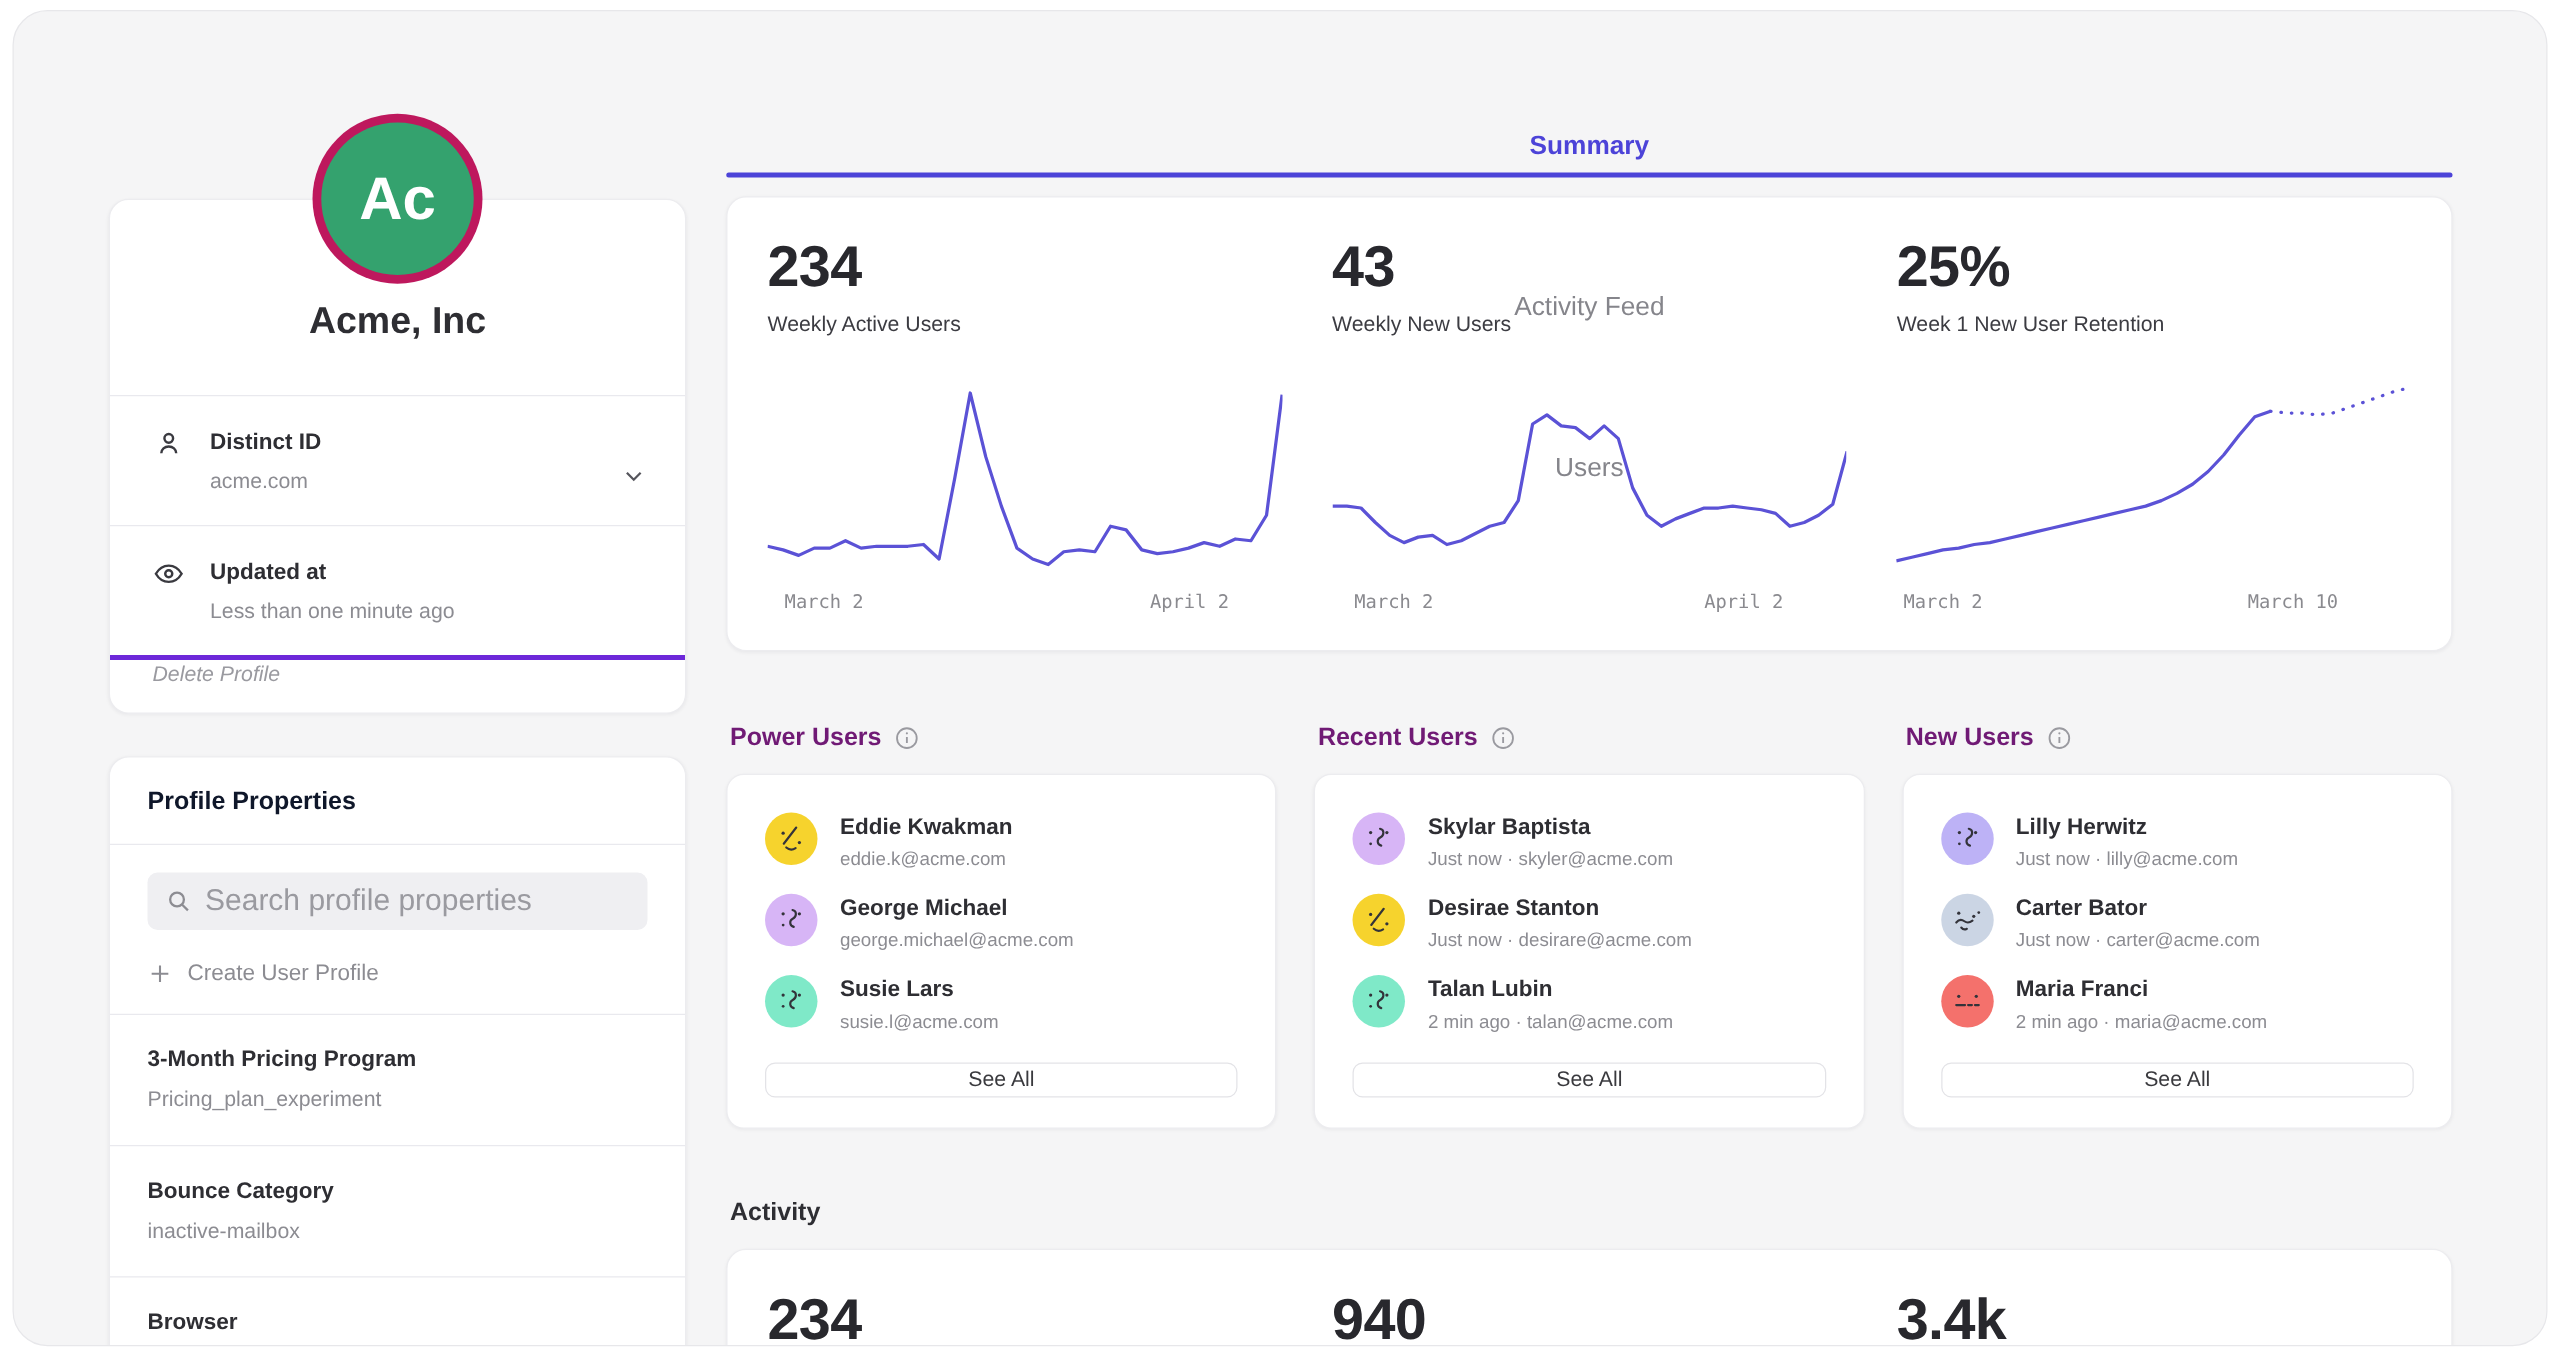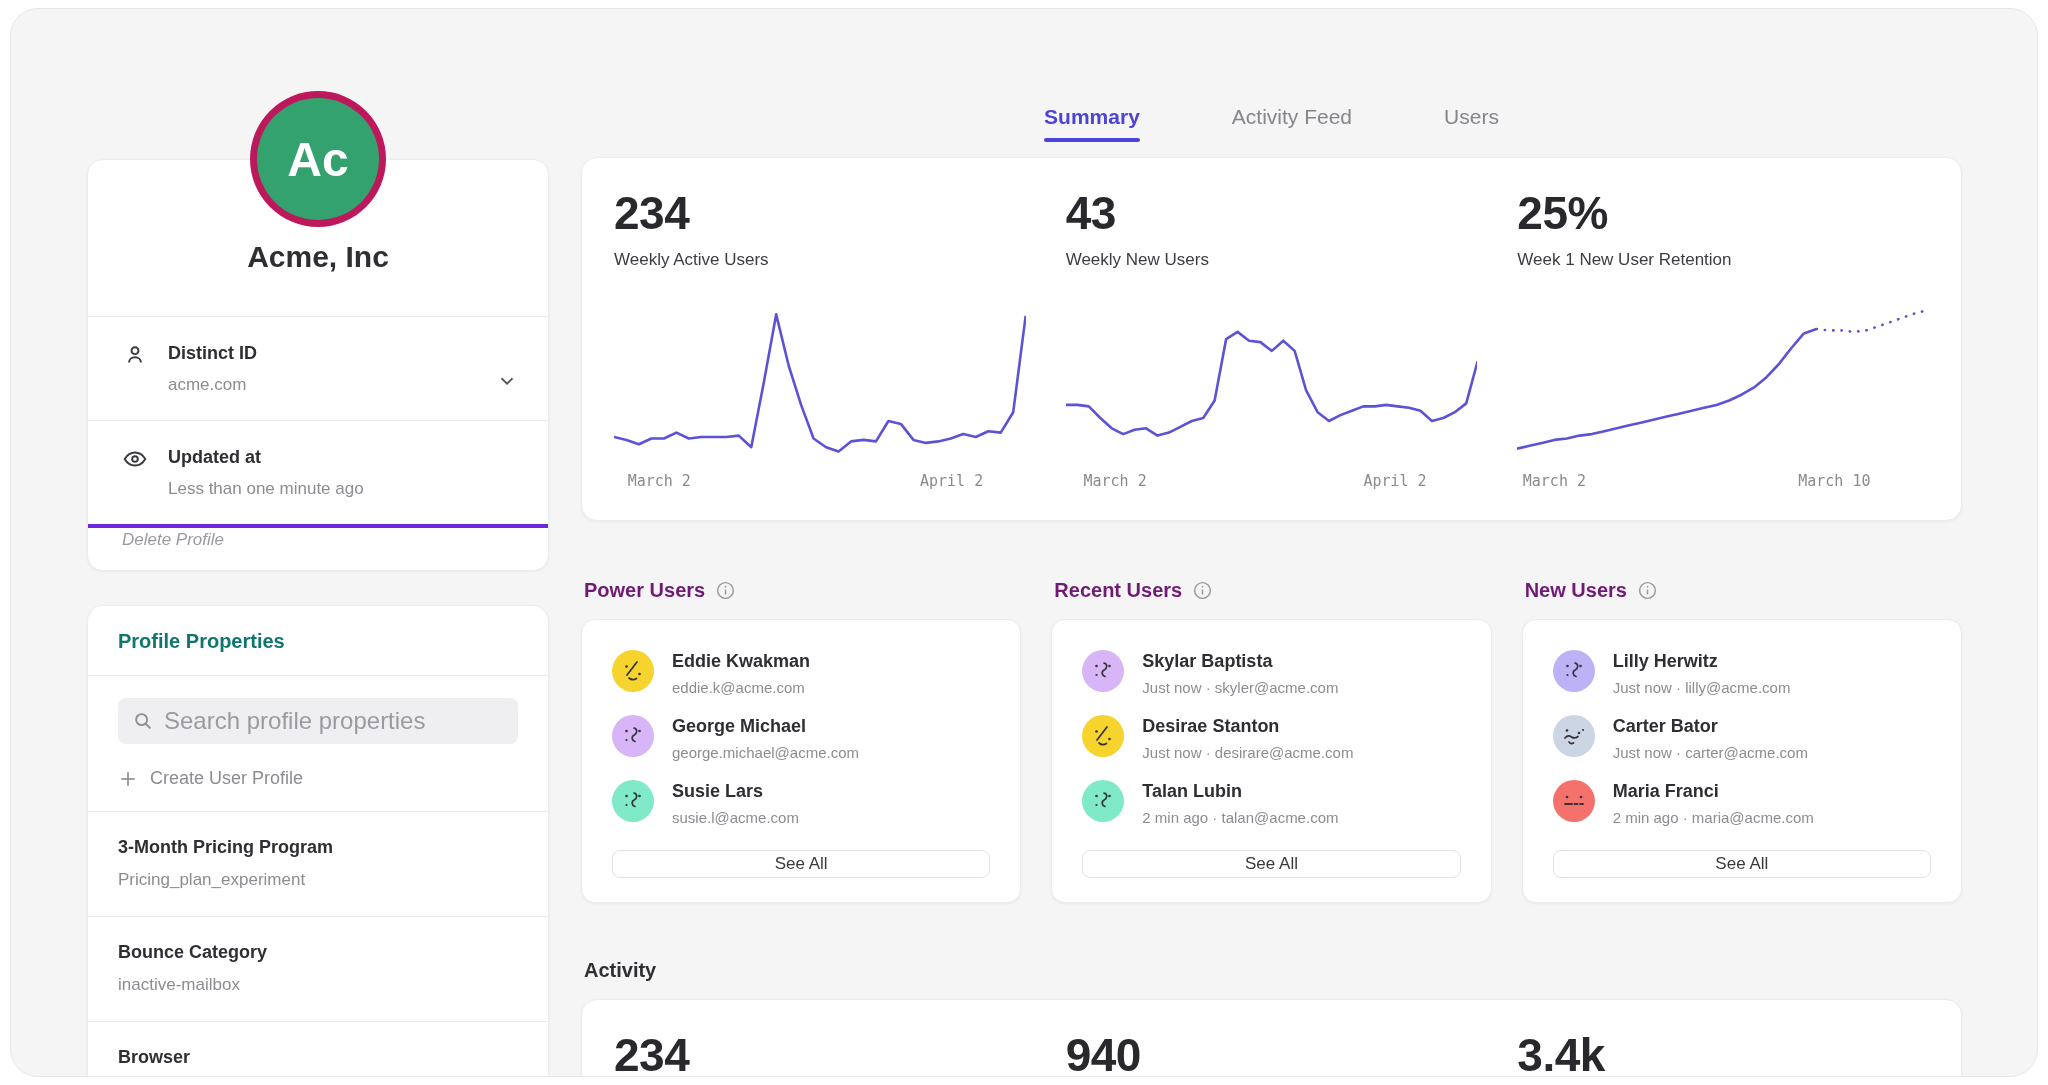--- a/index.html
+++ b/index.html
@@ -35,21 +35,21 @@
   .field-icon { width:26px; height:26px; margin-right:20px; margin-top:1px; flex:none; color:#3a3a40; }
   .field-icon svg { width:26px; height:26px; display:block; }
   .field-label { font-size:18px; font-weight:bold; color:#2e2e33; line-height:24px; }
   .field-value { font-size:17px; color:#8c8c92; margin-top:9px; line-height:22px; }
   .field-chevron { position:absolute; right:30px; bottom:28px; width:22px; height:22px; color:#55555c; cursor:pointer; }
   .field-chevron svg { width:22px; height:22px; display:block; }
   .delete-row { border-top:4px solid #6d28d9; padding:2px 34px 20px;font-style:italic; }
   .delete-link { font-size:17px; color:#9a9aa0; cursor:pointer; }
 
   .props-card { margin-top:34px; border-radius:16px 16px 0 0; border-bottom:none; }
-  .props-title { font-size:20px; font-weight:bold; color:#0f766e; padding:24px 30px 22px; }
+  .props-title { font-size:20px; font-weight:bold; color:#0f172a; padding:24px 30px 22px; }
   .props-search-wrap { border-top:1px solid #e9e9ee; padding:22px 30px 0; }
   .search-box {
     display:flex; align-items:center; background:#efeff2; border-radius:8px;
     height:46px; padding:0 14px;
   }
   .search-box .sicon { width:22px; height:22px; color:#8c8c92; margin-right:10px; flex:none; }
   .search-box .sicon svg { width:22px; height:22px; display:block; }
   .search-box input {
     border:none; outline:none; background:transparent; flex:1;
     font-size:24px; color:#b91c1c; font-family:"Liberation Sans", sans-serif;
@@ -58,21 +58,21 @@
   .create-row { display:flex; align-items:center; padding:24px 30px 22px; cursor:pointer; }
   .create-row .picon { width:20px; height:20px; color:#8c8c92; margin-right:12px; }
   .create-row .picon svg { width:20px; height:20px; display:block; }
   .create-label { font-size:18px; color:#8c8c92; }
   .prop-row { border-top:1px solid #e9e9ee; padding:23px 30px 25px; cursor:pointer; }
   .prop-label { font-size:18px; font-weight:bold; color:#2e2e33; line-height:24px; }
   .prop-value { font-size:17px; color:#8c8c92; margin-top:10px; line-height:22px; }
 
   
   .main { flex:1; padding-left:32px; min-width:0; }
-  .tabs { display:flex; justify-content:center; gap:92px; margin-top:96px; height:48px; }
+  .tabs { display:flex; justify-content:flex-start; gap:92px; margin-top:96px; height:48px;flex-direction:column; }
   .tab { font-size:21px; color:#85858b; cursor:pointer; text-align:center; }
   .tab .tab-underline { height:4px; border-radius:2px; margin-top:9px; background:transparent; }
   .tab.active { font-weight:bold; }
 
   .summary-card { margin-top:4px; padding:28px 32px 24px; display:flex; gap:40px; }
   .summary-col { flex:1; min-width:0; }
   .stat-value { font-size:46px; font-weight:bold; color:#28282d; letter-spacing:-0.5px; }
   .stat-label { font-size:17px; color:#3c3c42; margin-top:10px; }
   .chart-wrap { margin-top:34px; }
   .chart-wrap svg { display:block; width:100%; height:158px; }

